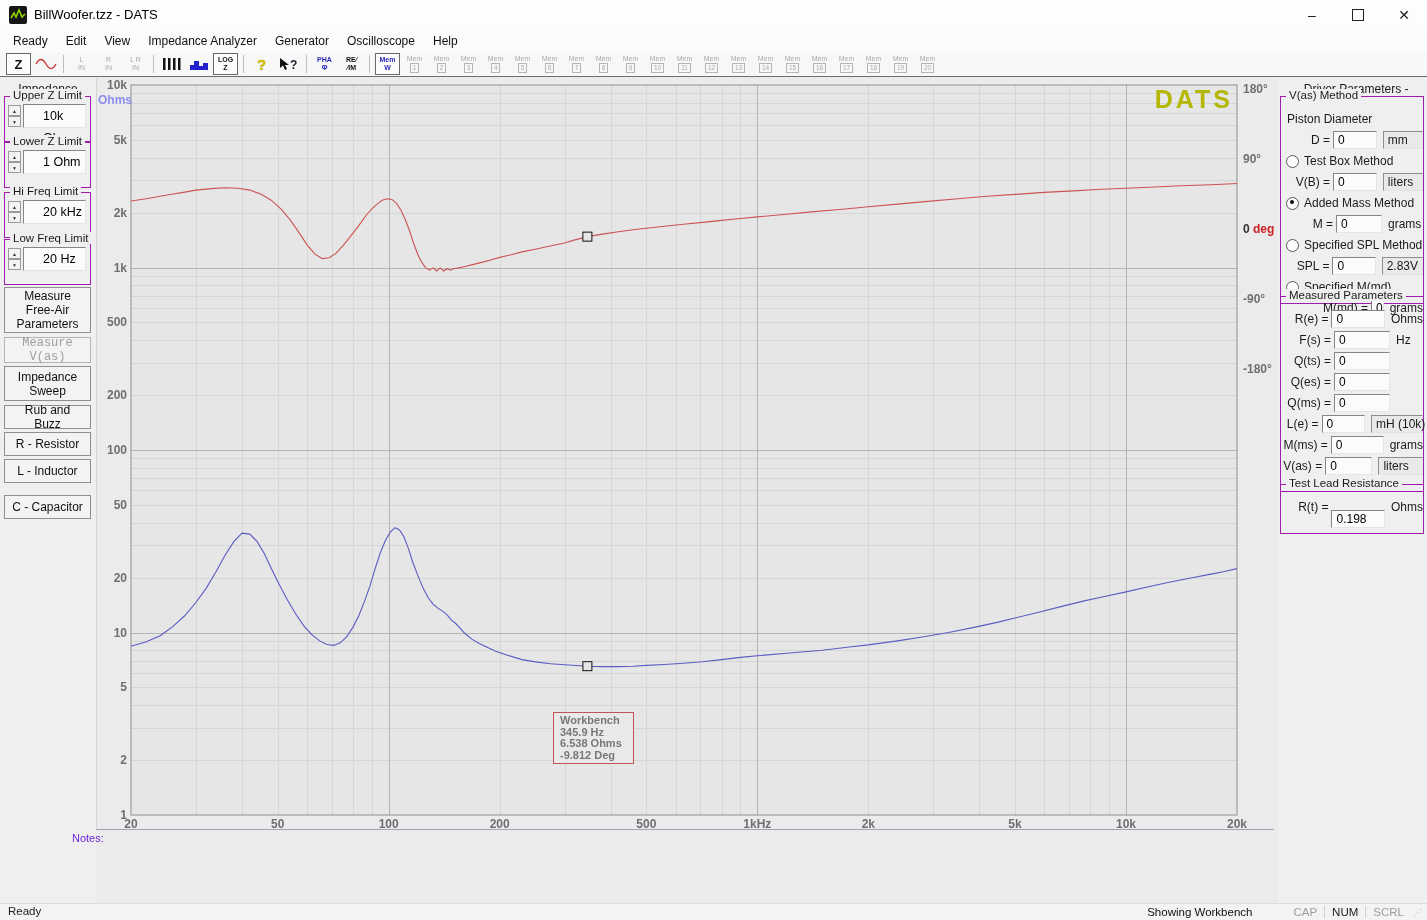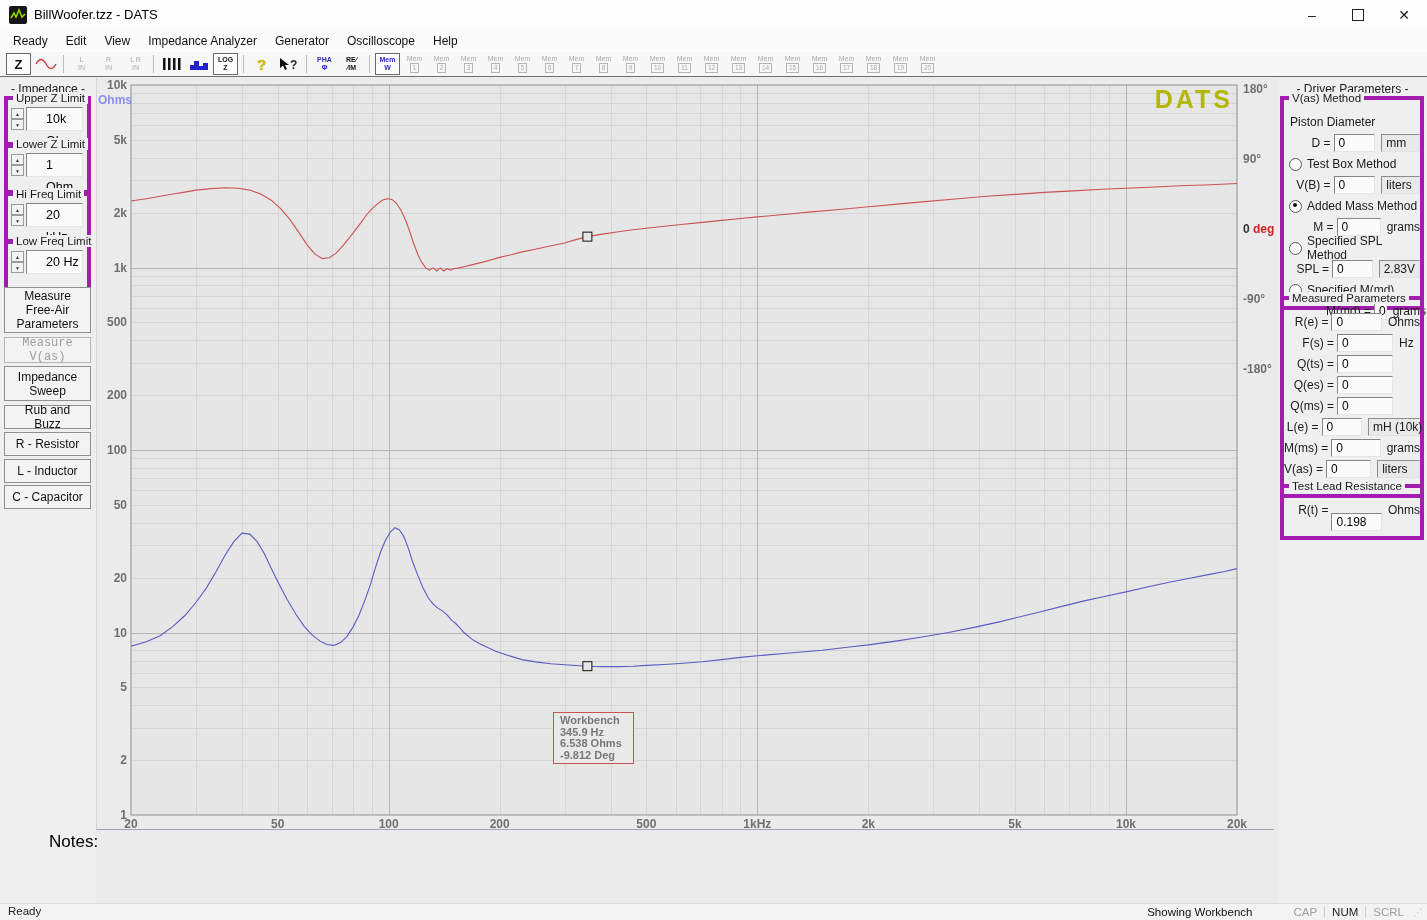--- a/index.html
+++ b/index.html
@@ -31,21 +31,21 @@
   .tbtn.gray .tline{color:#aaaaaa;font-weight:normal;}
   .tbtn.blue .tline{color:#2a2ab8;}
   .memnum{display:inline-block;border:1px solid #b5b5b5;padding:0 2px;font-size:6.5px;line-height:8px;color:#aaa;}
   .tsep{width:1px;height:18px;background:#bdbdbd;margin:0 4px;}
   .qmark{font-size:15px;font-weight:bold;color:#d8c500;text-shadow:0 0 1px #7a6d00;}
 
   
   .leftpanel{position:absolute;left:0;top:78px;width:96px;height:825px;background:#efefef;}
   .rightpanel{position:absolute;left:1278px;top:78px;width:149px;height:825px;background:#efefef;}
   .phead{text-align:center;padding-top:4px;font-size:12px;color:#1a1a1a;}
-  .group{position:absolute;left:4px;right:5px;border:4px solid #a21caf;}
+  .group{position:absolute;left:4px;right:5px;border:1px solid #a21caf;}
   .glabel{position:absolute;top:-8px;left:5px;background:#efefef;padding:0 3px;font-size:11.5px;color:#1a1a1a;white-space:nowrap;}
   .spinner{position:absolute;left:3px;top:8px;width:13px;height:22px;}
   .sp{position:absolute;left:0;width:13px;height:11px;border:1px solid #9a9a9a;background:#f3f3f3;box-sizing:border-box;
       display:flex;align-items:center;justify-content:center;font-size:5px;color:#333;}
   .sp.dn{top:11px;}
   .gval{position:absolute;left:18px;top:7px;right:4px;height:24px;background:#fbfbfb;
         border:1px solid;border-color:#858585 #e5e5e5 #e5e5e5 #858585;box-sizing:border-box;
         line-height:22px;padding-left:19px;font-size:12.5px;color:#000;}
   .pbtn{position:absolute;left:4px;right:5px;border:1px solid #8f8f8f;background:#f3f3f3;
         font-family:inherit;font-size:12px;color:#111;white-space:pre-line;line-height:14px;
@@ -65,21 +65,21 @@
          margin:0 5px 0 5px;position:relative;flex:none;}
   .radio.sel::after{content:"";position:absolute;left:2.5px;top:2.5px;width:4px;height:4px;border-radius:50%;background:#111;}
 
   
   .chart{position:absolute;left:96px;top:78px;width:1178px;height:752px;background:#ebebeb;
          border-left:1px solid #d4d4d4;border-bottom:1px solid #a3a3b8;box-sizing:border-box;}
   .chart svg text{font-family:"Liberation Sans","DejaVu Sans",sans-serif;}
   .wb-tip{position:absolute;width:70px;border:1px solid #c65454;background:#e9e9e9;
           padding:2px 3px 2px 6px;font-size:11px;font-weight:bold;color:#787878;line-height:11.5px;}
 
-  .notes{position:absolute;left:49px;top:832px;font-size:17px;color:#000000;}
+  .notes{position:absolute;left:72px;top:832px;font-size:11px;color:#6d28d9;}
 
   
   .statusbar{position:absolute;left:0;top:903px;width:1427px;height:17px;background:#f3f3f3;
              border-top:1px solid #dcdcdc;box-sizing:border-box;font-size:11.5px;color:#222;}
   .sb-left{position:absolute;left:8px;top:1px;}
   .sb-right{position:absolute;right:4px;top:0;height:16px;display:flex;align-items:center;}
   .sb-showing{margin-right:34px;color:#111;}
   .key{padding:0 7px;color:#9d9d9d;}
   .key.active{color:#1a1a1a;}
   .ksep{width:1px;height:12px;background:#cfcfcf;}
@@ -297,21 +297,21 @@
       </div>
       <button class="pbtn" style="top: 209px; height: 46px;">Measure
 Free-Air
 Parameters</button>
       <button class="pbtn disabled" style="top: 259px; height: 26px; font-family: Liberation Mono, monospace;">Measure V(as)</button>
       <button class="pbtn" style="top: 288px; height: 35px;">Impedance
 Sweep</button>
       <button class="pbtn" style="top: 327px; height: 24px;">Rub and Buzz</button>
       <button class="pbtn" style="top: 354px; height: 24px;">R - Resistor</button>
       <button class="pbtn" style="top: 381px; height: 24px;">L - Inductor</button>
-      <button class="pbtn" style="top: 407px; height: 24px;">C - Capacitor</button>
+      <button class="pbtn" style="top: 417px; height: 24px;">C - Capacitor</button>
     </div>
 
   <div class="chart" id="chart"><svg width="1178" height="752">
         <rect x="34" y="7" width="1106" height="730" fill="#e6e6e6" stroke="none"></rect>
         <g stroke="#d6d6d6" stroke-width="1">
           <line x1="99.5" y1="7" x2="99.5" y2="737"></line>
           <line x1="145.5" y1="7" x2="145.5" y2="737"></line>
           <line x1="181.5" y1="7" x2="181.5" y2="737"></line>
           <line x1="210.5" y1="7" x2="210.5" y2="737"></line>
           <line x1="235.5" y1="7" x2="235.5" y2="737"></line>

